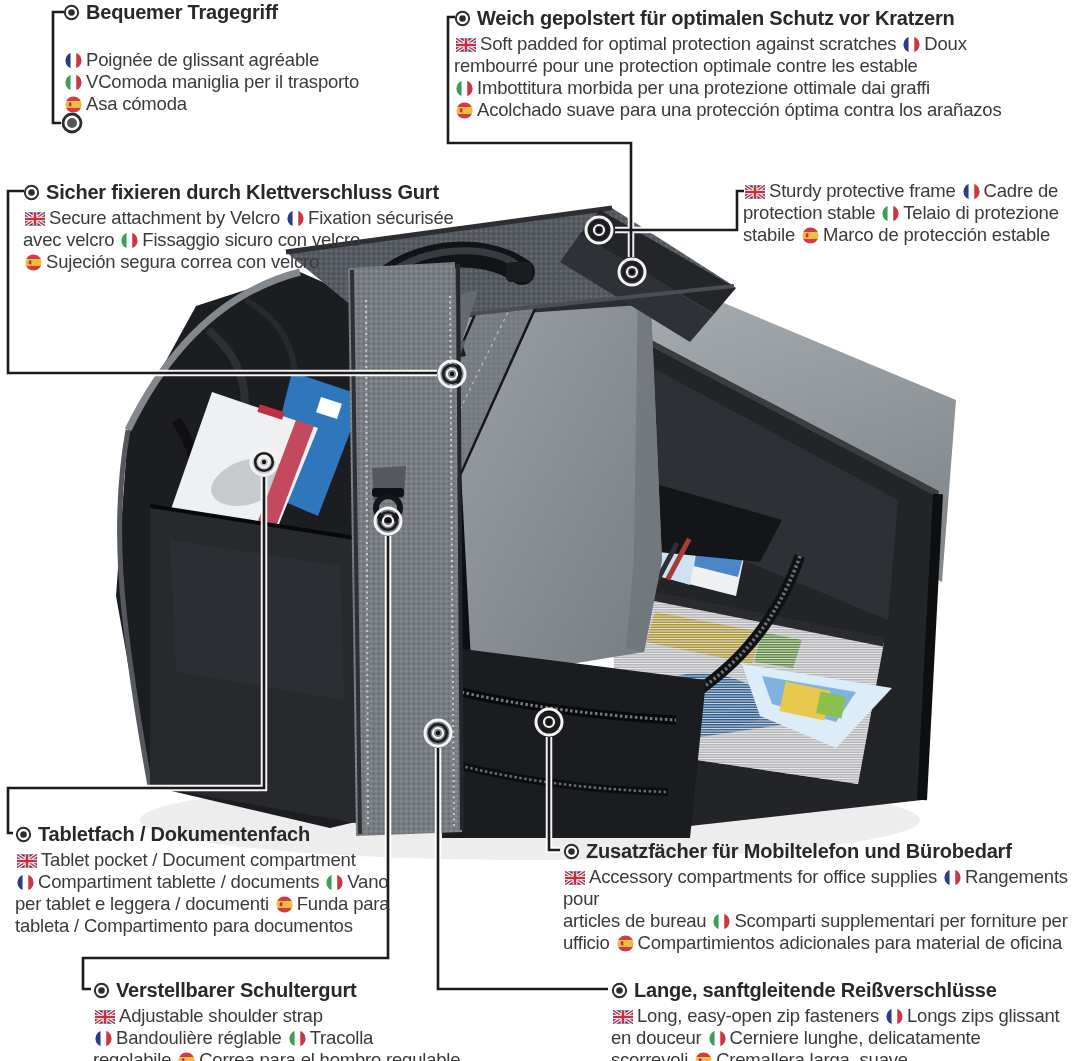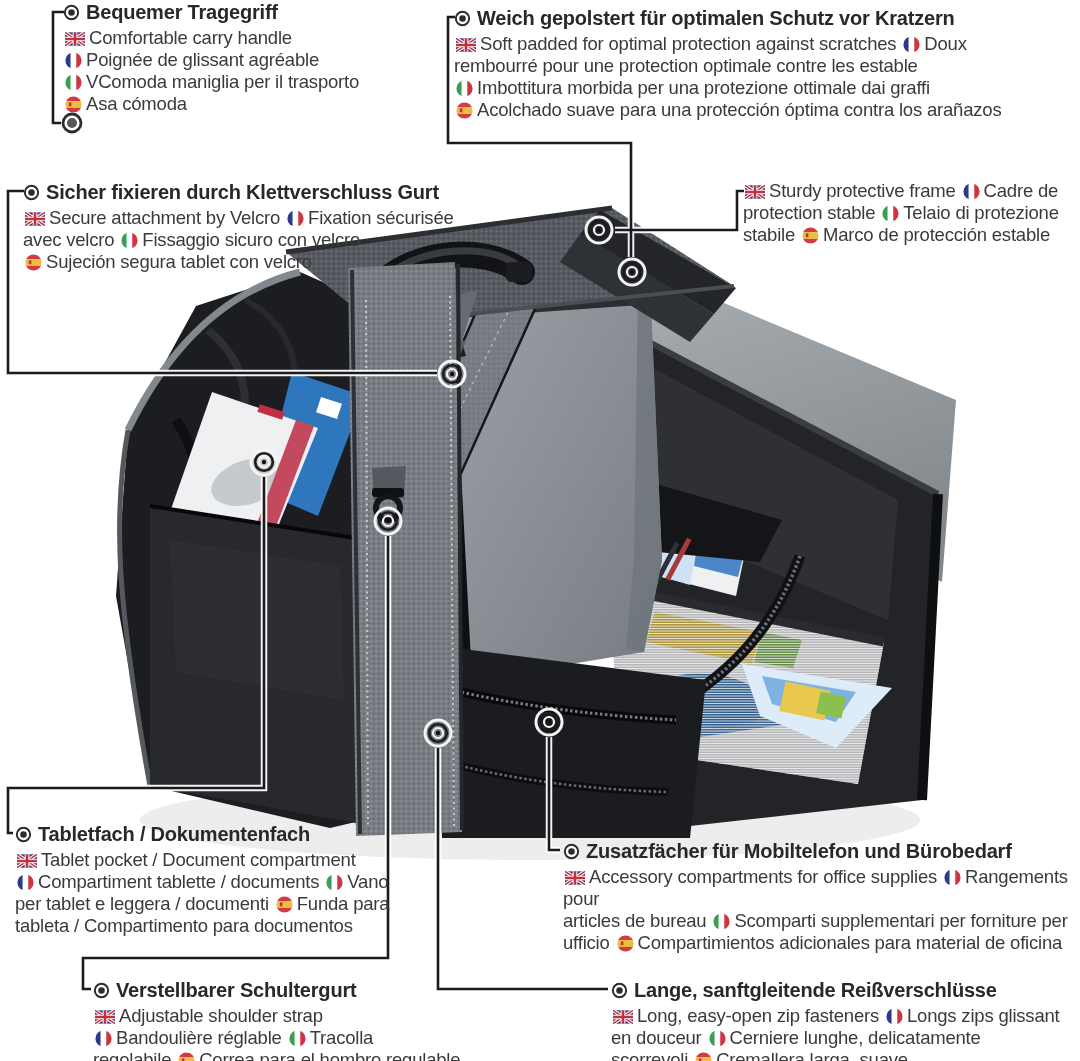--- a/index.html
+++ b/index.html
@@ -297,23 +297,21 @@
   </svg>
 
   <div class="blk" style="left:63px;top:0;width:320px">
     <div class="hd">
       <svg class="bul">
           <use href="#bul"></use>
         </svg>
       <span>Bequemer Tragegriff</span>
     </div>
     <p class="items">
-      <span class="item"><svg class="flag sq">
-            <use href="#f-uk"></use>
-          </svg><span class="itxt">Comfortable carry handle</span></span><br>
+      <br>
       <span class="item"><svg class="flag rd">
             <use href="#f-fr"></use>
           </svg><span class="itxt">Poignée de glissant agréable</span></span><br>
       <span class="item"><svg class="flag rd">
             <use href="#f-it"></use>
           </svg><span class="itxt">VComoda maniglia per il trasporto</span></span><br>
       <span class="item"><svg class="flag rd">
             <use href="#f-es"></use>
           </svg><span class="itxt">Asa cómoda</span></span>
     </p>
@@ -356,21 +354,21 @@
           </svg><span class="itxt">Secure attachment by Velcro</span></span>
       <span class="item"><svg class="flag rd">
             <use href="#f-fr"></use>
           </svg><span class="itxt">Fixation sécurisée
 avec velcro</span></span>
       <span class="item"><svg class="flag rd">
             <use href="#f-it"></use>
           </svg><span class="itxt">Fissaggio sicuro con velcro</span></span><br>
       <span class="item"><svg class="flag rd">
             <use href="#f-es"></use>
-          </svg><span class="itxt">Sujeción segura tablet con velcro</span></span>
+          </svg><span class="itxt">Sujeción segura correa con velcro</span></span>
     </p>
   </div>
 
   <div class="blk" style="left:743px;top:180px;width:335px">
     <p class="items">
       <span class="item"><svg class="flag sq">
             <use href="#f-uk"></use>
           </svg><span class="itxt">Sturdy protective frame</span></span>
       <span class="item"><svg class="flag rd">
             <use href="#f-fr"></use>

